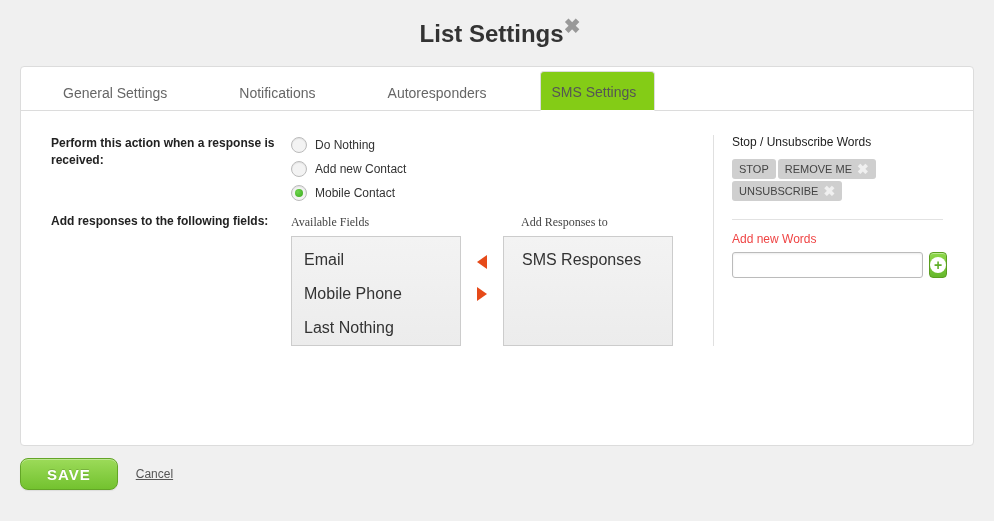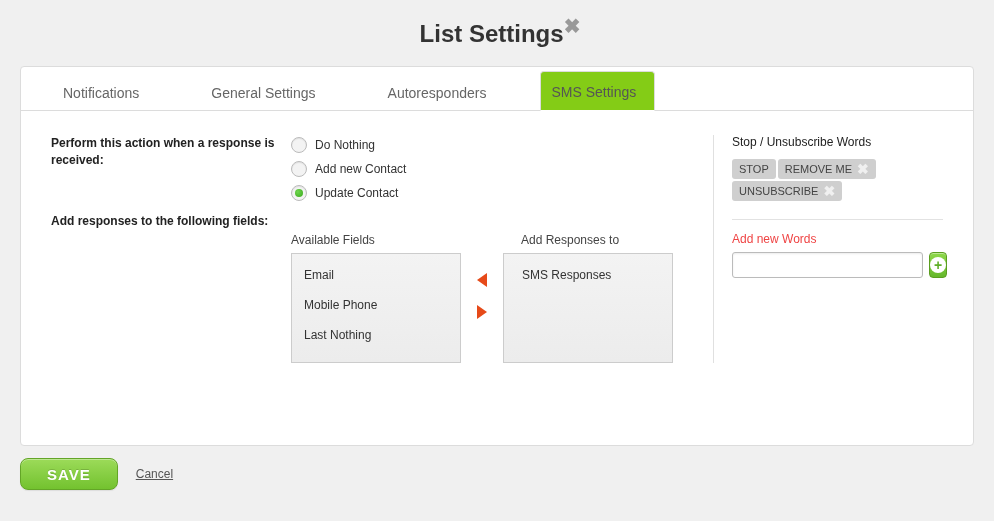--- a/index.html
+++ b/index.html
@@ -86,21 +86,21 @@
 
   .field-label {
     font-weight: bold;
     font-size: 12px;
     color: #222;
     padding-right: 10px;
     line-height: 1.4;
   }
 
   
-  .radio-group { margin-top: -2px; margin-bottom: 28px; }
+  .radio-group { margin-top: -2px; margin-bottom: 10px; }
   .radio-row {
     display: flex;
     align-items: center;
     gap: 8px;
     height: 24px;
     cursor: pointer;
   }
   .radio-outer {
     width: 16px; height: 16px;
     border: 1px solid #bbb;
@@ -122,32 +122,33 @@
     display: flex;
     gap: 16px;
     align-items: flex-start;
   }
   .list-col { }
   .col-title {
     font-size: 12px;
     color: #444;
     margin-bottom: 6px;
     text-align: left;
+    font-family: Liberation Serif, serif;
   }
   .listbox {
     width: 170px;
     height: 110px;
     border: 1px solid #ccc;
     background: linear-gradient(#f3f3f3, #ececec);
     overflow-y: scroll;
     padding: 6px 0;
   }
   .listbox .item {
     padding: 8px 12px;
-    font-size: 12px;
+    font-size: 16px;
     color: #333;
     cursor: pointer;
   }
   ::-webkit-scrollbar { width: 14px; background: #f0f0f0; }
   ::-webkit-scrollbar-thumb { background: #d9d9d9; }
 
   .arrow-col {
     display: flex;
     flex-direction: column;
     justify-content: center;
@@ -266,22 +267,22 @@
 <body>
 
 <div class="page">
   <div class="header-row">
     <div class="page-title">List Settings</div>
     <div class="close-x">✖</div>
   </div>
 
   <div class="panel">
     <div class="tabs">
+      <div class="tab">General Settings</div>
       <div class="tab">Notifications</div>
-      <div class="tab">General Settings</div>
       <div class="tab">Autoresponders</div>
       <div class="tab active">SMS Settings</div>
     </div>
 
     <div class="content">
 
       <div class="left-col">
         <div class="field-label" style="height:78px">Perform this action when a response is received:</div>
         <div class="field-label">Add responses to the following fields:</div>
       </div>
@@ -297,21 +298,21 @@
           <div class="radio-row">
             <span class="radio-outer">
                 <span class="radio-inner"></span>
               </span>
             <span>Add new Contact</span>
           </div>
           <div class="radio-row selected">
             <span class="radio-outer">
                 <span class="radio-inner"></span>
               </span>
-            <span>Update Contact</span>
+            <span>Mobile Contact</span>
           </div>
         </div>
 
         <div class="list-columns">
           <div class="list-col">
             <div class="col-title">Available Fields</div>
             <div class="listbox">
               <div class="item">Email</div>
               <div class="item">Mobile Phone</div>
               <div class="item">Last Nothing</div>

